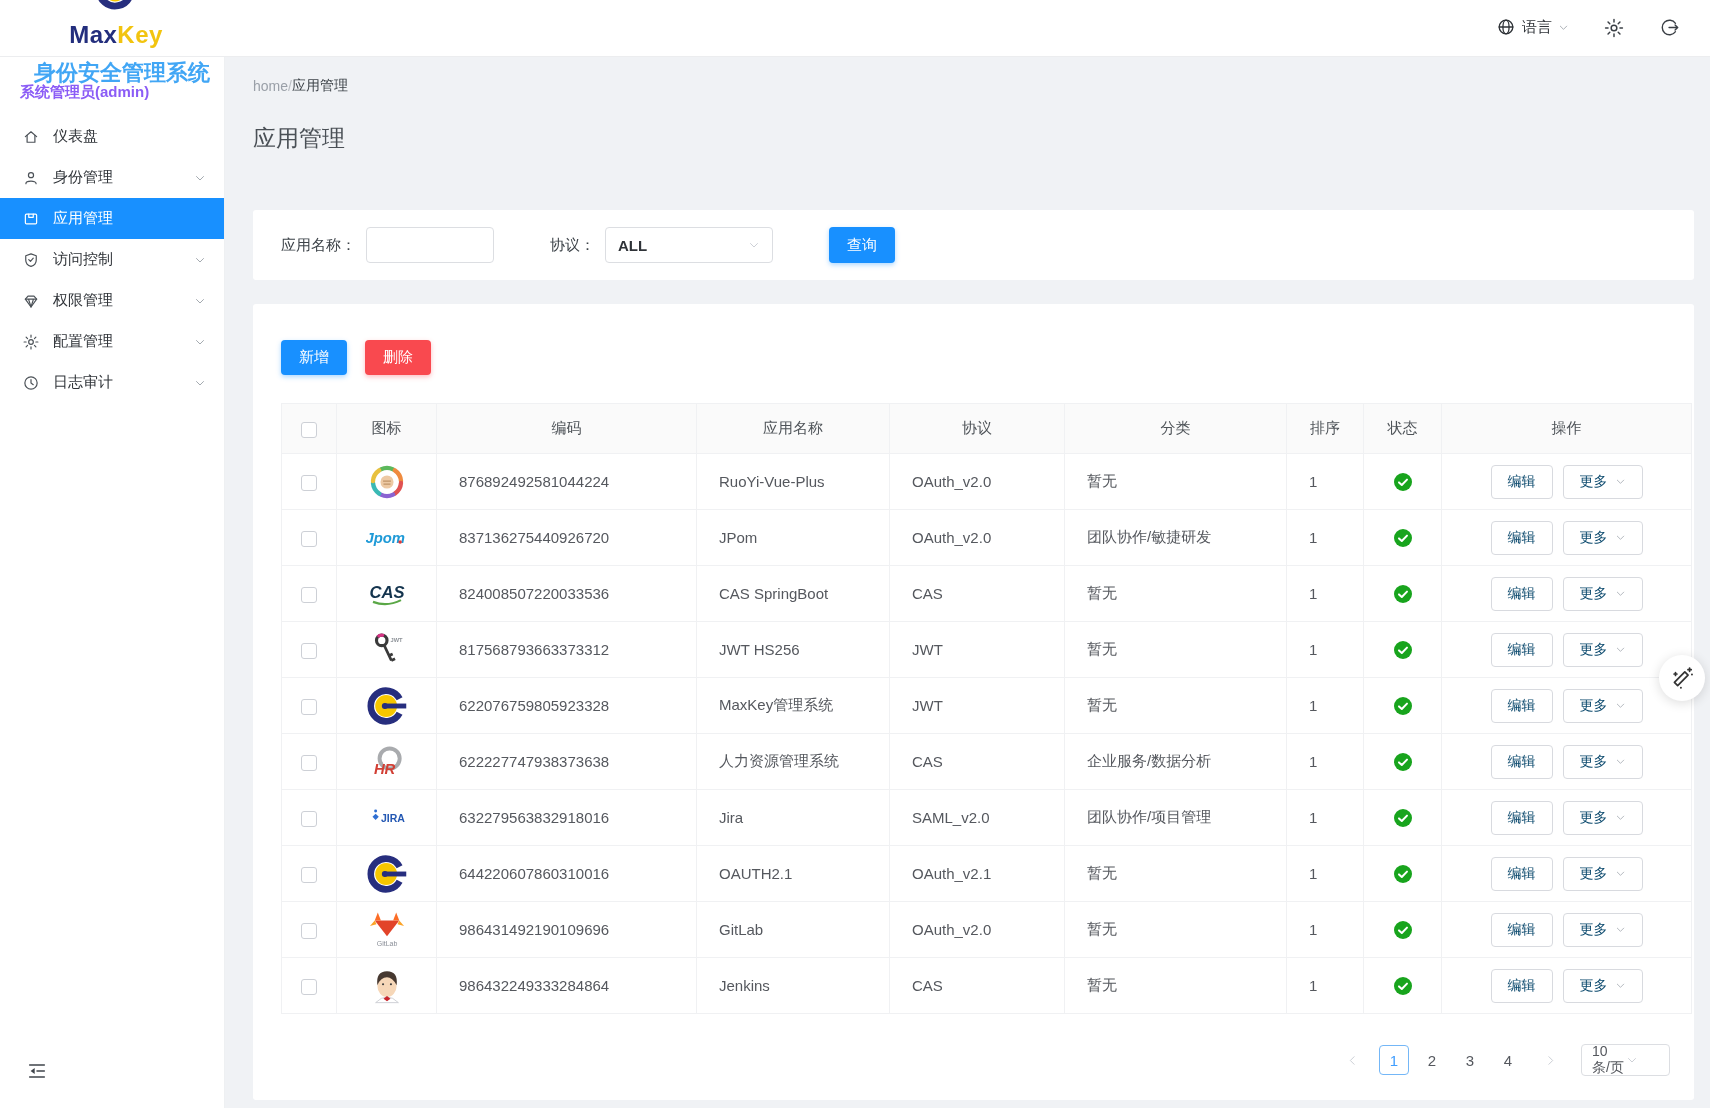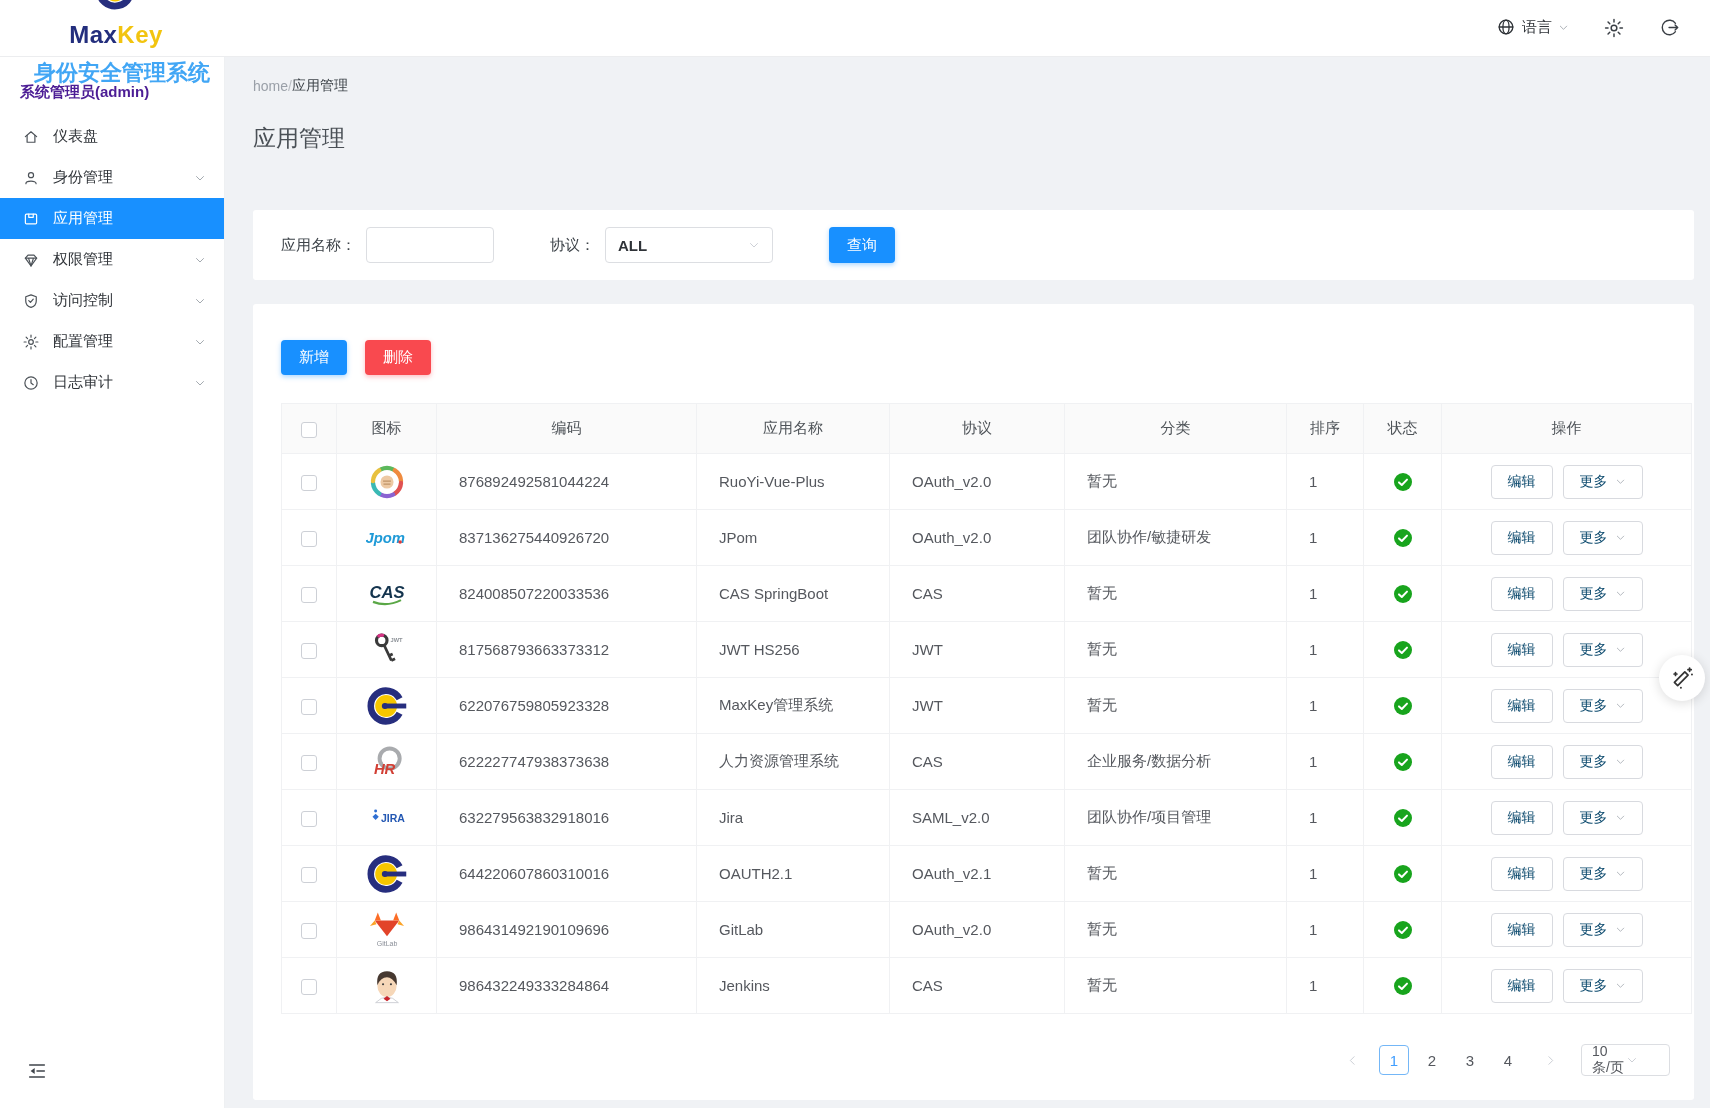--- a/index.html
+++ b/index.html
@@ -24,21 +24,21 @@
   .brand-sub{ font-size:22px; font-weight:bold; color:#41a6f5; margin-left:12px; }
   .topbar-right{ margin-left:auto; display:flex; align-items:flex-start; gap:34px; color:#3a3f45; }
   .lang{ display:flex; align-items:center; gap:6px; font-size:15px; color:#2f3338; cursor:pointer; }
   .icon-btn{ display:flex; align-items:center; justify-content:center; cursor:pointer; }
 
   
   .sidebar{
     position:fixed; top:57px; left:0; bottom:0; width:225px; background:#fff;
     border-right:1px solid #eef0f2; z-index:10;
   }
-  .side-user{ padding:26px 20px 10px 20px; font-size:15px; font-weight:bold; color:#4c1d95; }
+  .side-user{ padding:26px 20px 10px 20px; font-size:15px; font-weight:bold; color:#8b5cf6; }
   .menu{ margin-top:4px; }
   .menu-item{
     height:41px; display:flex; align-items:center; padding:0 18px 0 22px;
     font-size:15px; color:#2f3338; cursor:pointer; position:relative;
   }
   .mi-icon{ width:18px; height:18px; margin-right:13px; color:#4c5258; flex:none; }
   .mi-label{ flex:1; }
   .mi-chev{ color:#8d949c; }
   .menu-item.active{ background:#1890ff; color:#fff; }
   .menu-item.active .mi-icon{ color:#fff; }
@@ -217,39 +217,39 @@
             <rect x="4.5" y="5.5" width="15" height="13" rx="1.5"></rect>
             <path d="M9 5.5v4.3h6V5.5"></path>
           </svg>
         </span>
     <span class="mi-label">应用管理</span>
 
   </div>
       <div class="menu-item">
     <span class="mi-icon">
           <svg width="18" height="18" viewBox="0 0 24 24" fill="none" stroke="currentColor" stroke-width="1.6" stroke-linecap="round" stroke-linejoin="round">
-            <polygon points="12,20 4.5,9.5 8,5.5 16,5.5 19.5,9.5"></polygon>
-            <path d="M4.5 9.5h15 M8.7 9.5 L12 20 L15.3 9.5"></path>
-          </svg>
-        </span>
-    <span class="mi-label">权限管理</span>
+            <path d="M12 3.8 L19 6.3 V12 c0 4.5-3.2 7.5-7 8.6 C8.2 19.5 5 16.5 5 12 V6.3 Z"></path>
+            <path d="M9 11.5 l2.3 2.3 L15 9.6"></path>
+          </svg>
+        </span>
+    <span class="mi-label">访问控制</span>
     <span class="mi-chev">
           <svg width="12" height="12" viewBox="0 0 24 24" fill="none" stroke="currentColor" stroke-width="1.6" stroke-linecap="round" stroke-linejoin="round">
             <polyline points="5,9 12,16 19,9"></polyline>
           </svg>
         </span>
   </div>
       <div class="menu-item">
     <span class="mi-icon">
           <svg width="18" height="18" viewBox="0 0 24 24" fill="none" stroke="currentColor" stroke-width="1.6" stroke-linecap="round" stroke-linejoin="round">
-            <path d="M12 3.8 L19 6.3 V12 c0 4.5-3.2 7.5-7 8.6 C8.2 19.5 5 16.5 5 12 V6.3 Z"></path>
-            <path d="M9 11.5 l2.3 2.3 L15 9.6"></path>
-          </svg>
-        </span>
-    <span class="mi-label">访问控制</span>
+            <polygon points="12,20 4.5,9.5 8,5.5 16,5.5 19.5,9.5"></polygon>
+            <path d="M4.5 9.5h15 M8.7 9.5 L12 20 L15.3 9.5"></path>
+          </svg>
+        </span>
+    <span class="mi-label">权限管理</span>
     <span class="mi-chev">
           <svg width="12" height="12" viewBox="0 0 24 24" fill="none" stroke="currentColor" stroke-width="1.6" stroke-linecap="round" stroke-linejoin="round">
             <polyline points="5,9 12,16 19,9"></polyline>
           </svg>
         </span>
   </div>
       <div class="menu-item">
     <span class="mi-icon">
           <svg width="18" height="18" viewBox="0 0 24 24" fill="none" stroke="currentColor" stroke-width="1.6" stroke-linecap="round" stroke-linejoin="round">
             <circle cx="12" cy="12" r="3.1"></circle>

